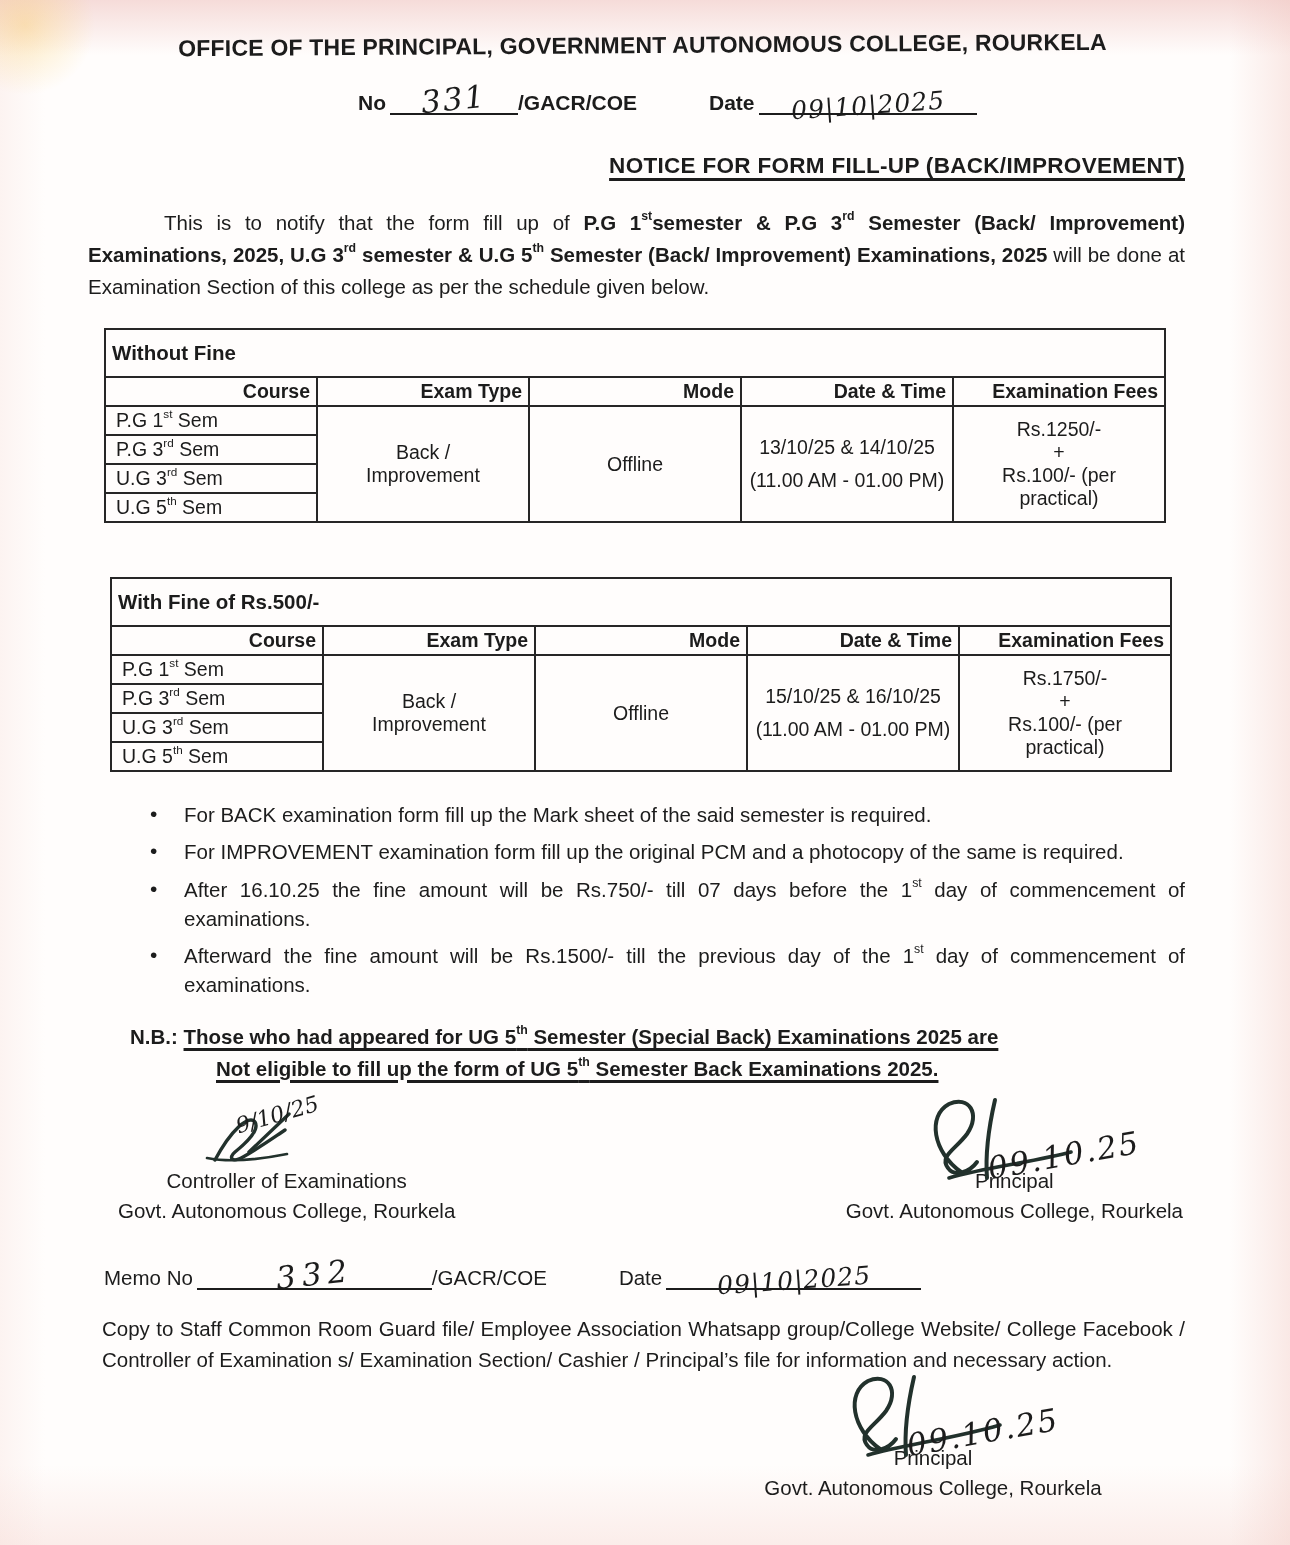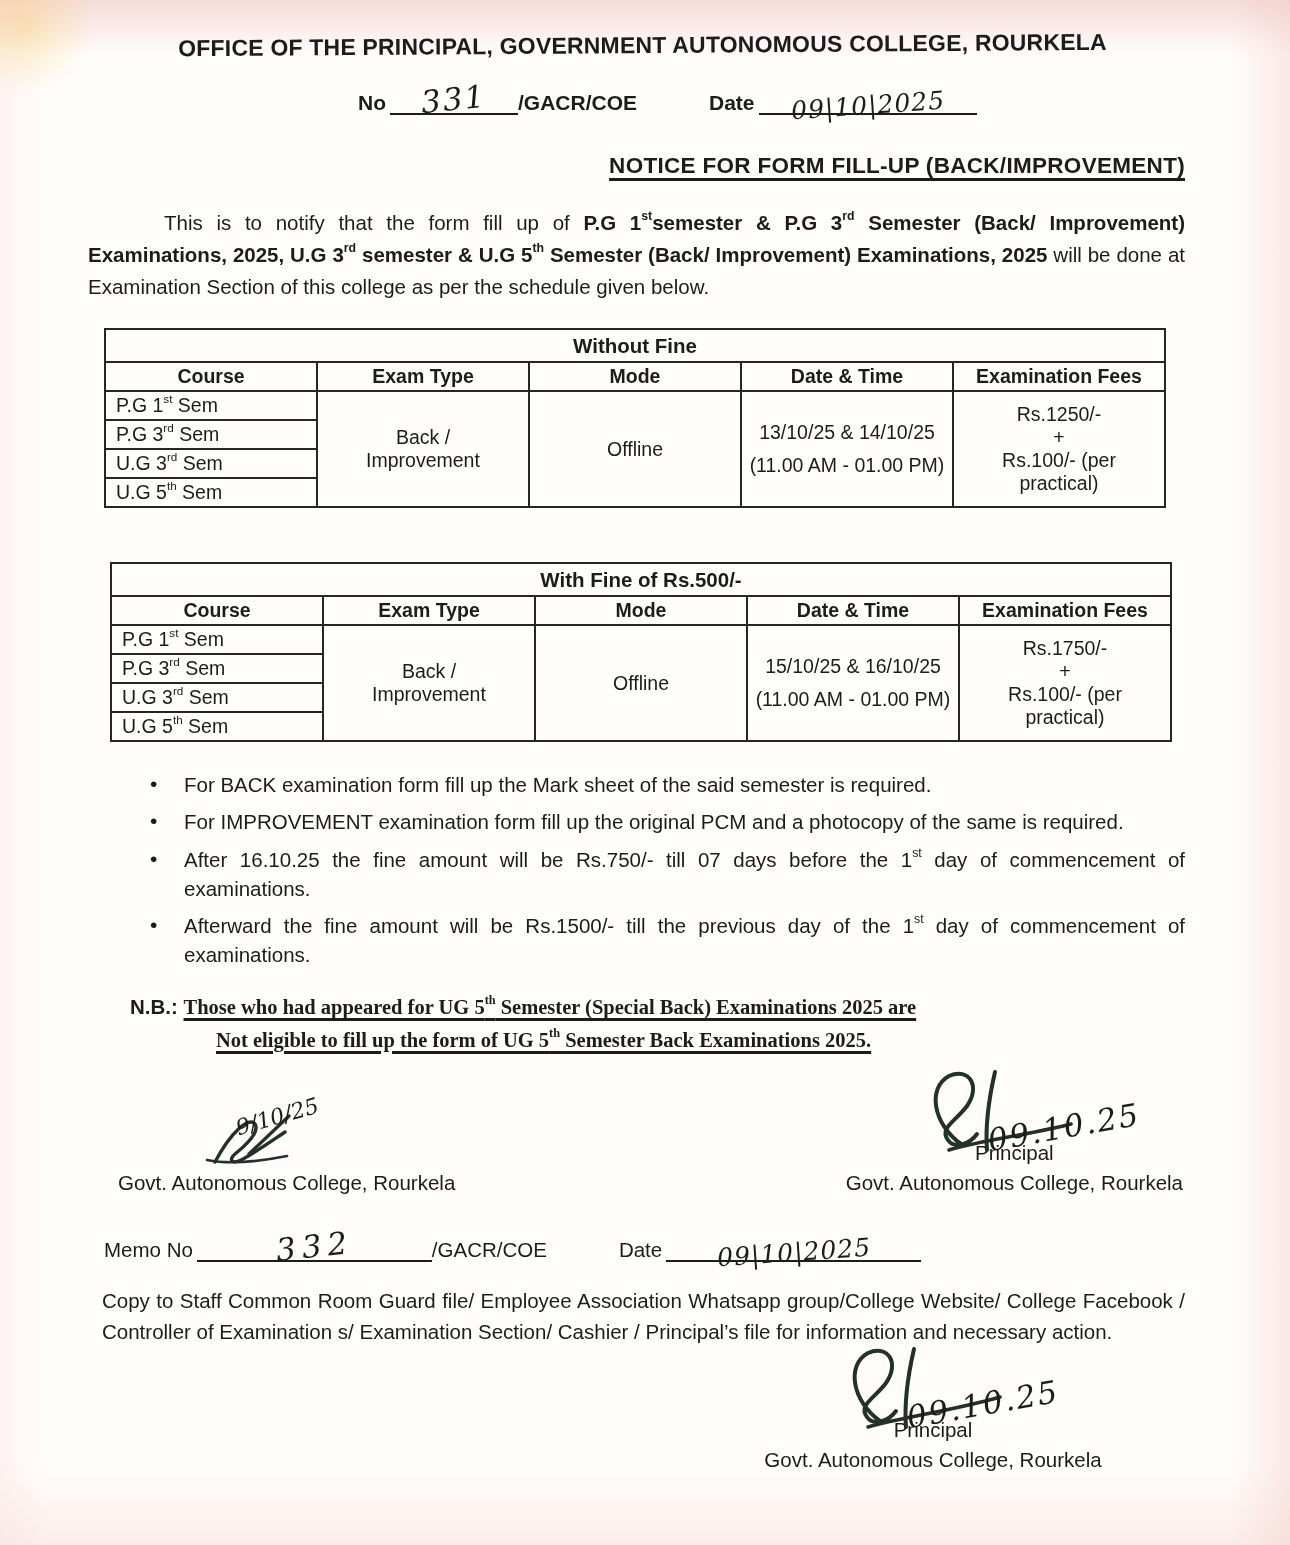--- a/index.html
+++ b/index.html
@@ -53,40 +53,40 @@
   }
   .intro b, b .bsup { font-weight: bold; }
   sup { font-size: 0.6em; line-height: 0; position: relative; top: -2px; }
 
   .fee-table {
     border-collapse: collapse; width: 1062px; margin: 26px 0 0 4px;
     font-size: 19.5px; table-layout: fixed;
   }
   .fee-table.second { margin-top: 54px; margin-left: 10px; border-radius: 6px; }
   .fee-table td, .fee-table th { border: 2.5px solid #262626; padding: 2px 6px; }
-  .fee-table .t-title { text-align: center; font-weight: bold; font-size: 20.5px; height: 33px; }
-  .fee-table th { text-align: center; font-weight: bold; height: 28px; }
+  .fee-table .t-title { font-weight: bold; font-size: 20.5px; height: 48px; }
+  .fee-table th { text-align: right; font-weight: bold; height: 28px; }
   .col-course { width: 167px; } .col-exam { width: 190px; } .col-mode { width: 125px; }
   .col-dt { width: 300px; } .col-fees { width: 266px; }
   .fee-table .course { height: 28px; padding-left: 10px; white-space: nowrap; }
   .fee-table .mid { text-align: center; vertical-align: middle; }
   .fee-table .dt-gap { height: 10px; }
 
   .bullets { margin: 28px 0 0 0; padding: 0 0 0 48px; list-style: none; }
   .bullets li {
     position: relative; padding-left: 36px; margin-bottom: 8px;
     font-size: 20.5px; line-height: 1.42; text-align: justify;
   }
   .bullets li::before {
     content: "\2022"; position: absolute; left: 2px; top: -1px; font-size: 21px;
   }
 
   .nb { margin: 22px 0 0 30px; font-size: 20.5px; font-weight: bold; line-height: 1.55; }
   .nb .u {
-    text-decoration: underline; text-decoration-thickness: 2.5px; text-underline-offset: 4px; font-family: Liberation Serif, serif;
+    text-decoration: underline; text-decoration-thickness: 2.5px; text-underline-offset: 4px;
   }
   .nb-line2 { margin-left: 86px; }
 
   .sig-row { margin-top: 10px; display: flex; justify-content: space-between; align-items: flex-end; }
   .sig-block { text-align: center; font-size: 20.5px; line-height: 1.45; }
   .sig-left { margin-left: 18px; }
   .sig-right { margin-right: 2px; }
   .sig-art { position: relative; }
   .sig-art.small { height: 74px; width: 300px; margin: 0 auto -6px; }
   .sig-art.big { height: 96px; width: 330px; margin: 0 auto -24px; }
@@ -233,20 +233,21 @@
     <div class="sig-row">
       <div class="sig-block sig-left">
         <div class="sig-art small">
           <svg class="sig-svg" viewBox="0 0 300 74">
             <path d="M78 62 C 94 32, 112 16, 118 24 C 123 32, 108 46, 98 54 C 91 60, 95 65, 106 59 C 122 50, 136 40, 148 32" stroke-width="3.4"></path>
             <path d="M112 54 L 152 16" stroke-width="3.4"></path>
             <path d="M70 60 C 90 64, 120 62, 150 56" stroke-width="2.6"></path>
           </svg>
           <span class="hand sig-date-sm">9/10/25</span>
         </div>
+        <div>Controller of Examinations</div>
         <div>Govt. Autonomous College, Rourkela</div>
       </div>
 
       <div class="sig-block sig-right">
         <div class="sig-art big">
           <svg class="sig-svg" viewBox="0 0 330 96">
             <path d="M112 78 C 84 58, 78 22, 100 10 C 120 1, 132 20, 118 40 C 106 56, 90 62, 99 74 C 105 83, 120 79, 128 68" stroke-width="4"></path>
             <path d="M146 6 C 140 32, 136 58, 138 84" stroke-width="4"></path>
             <path d="M100 84 C 134 74, 184 68, 222 58" stroke-width="3.6"></path>
           </svg>

